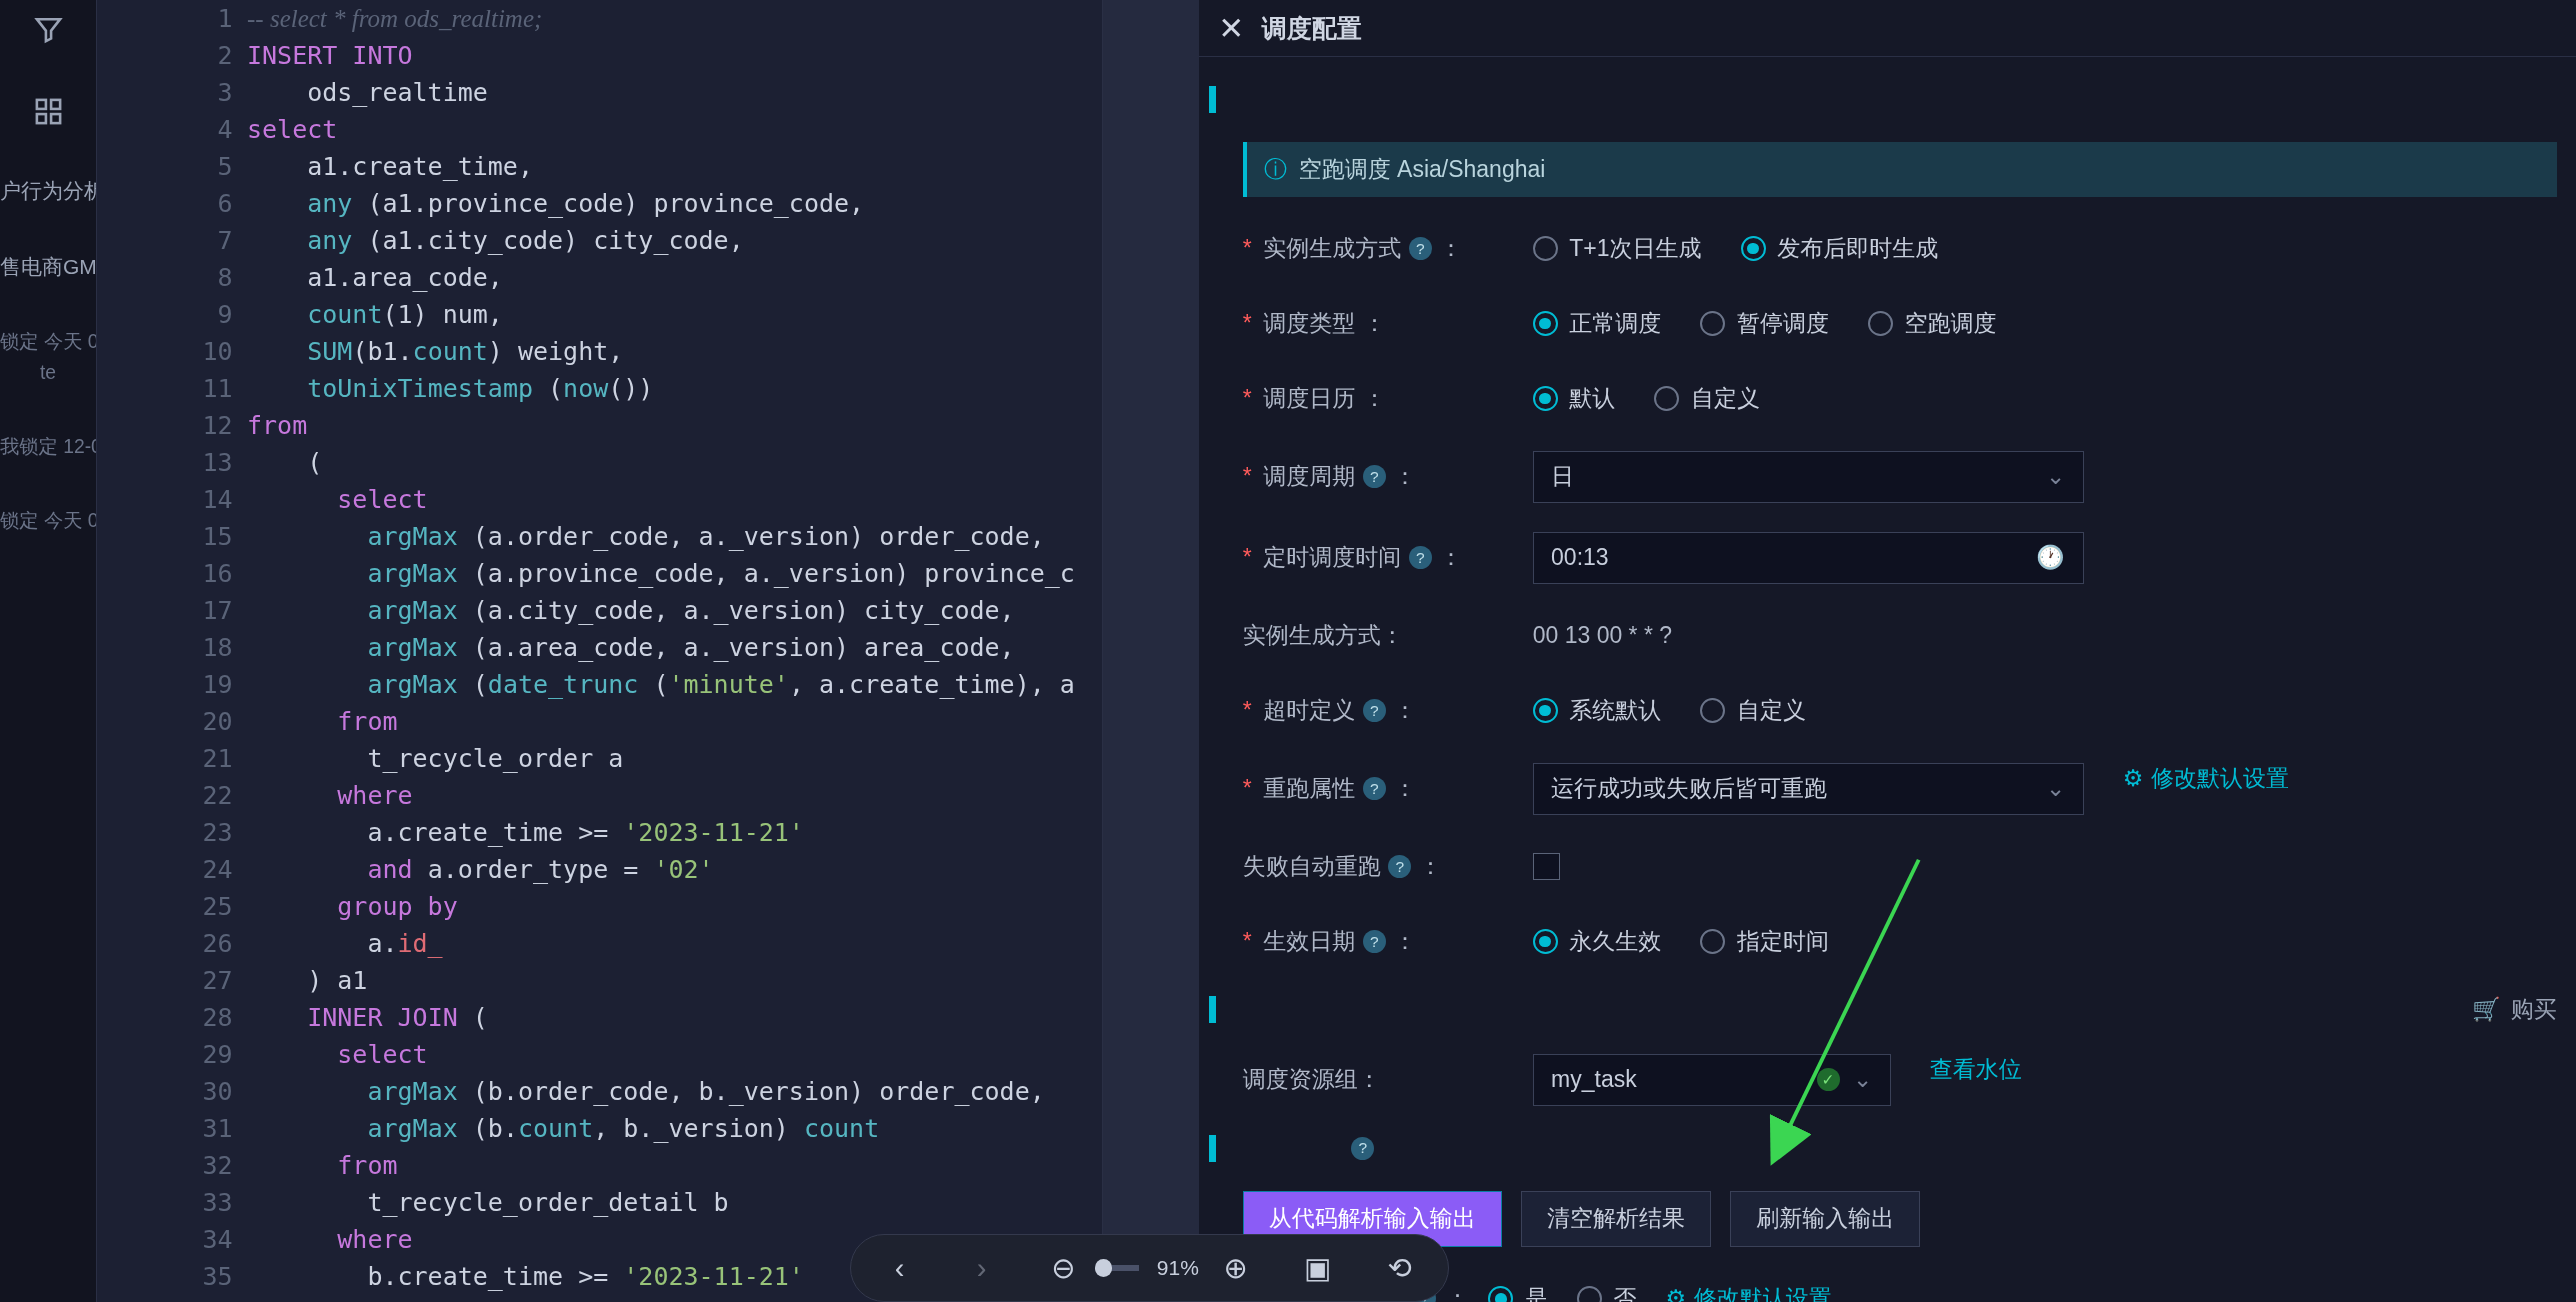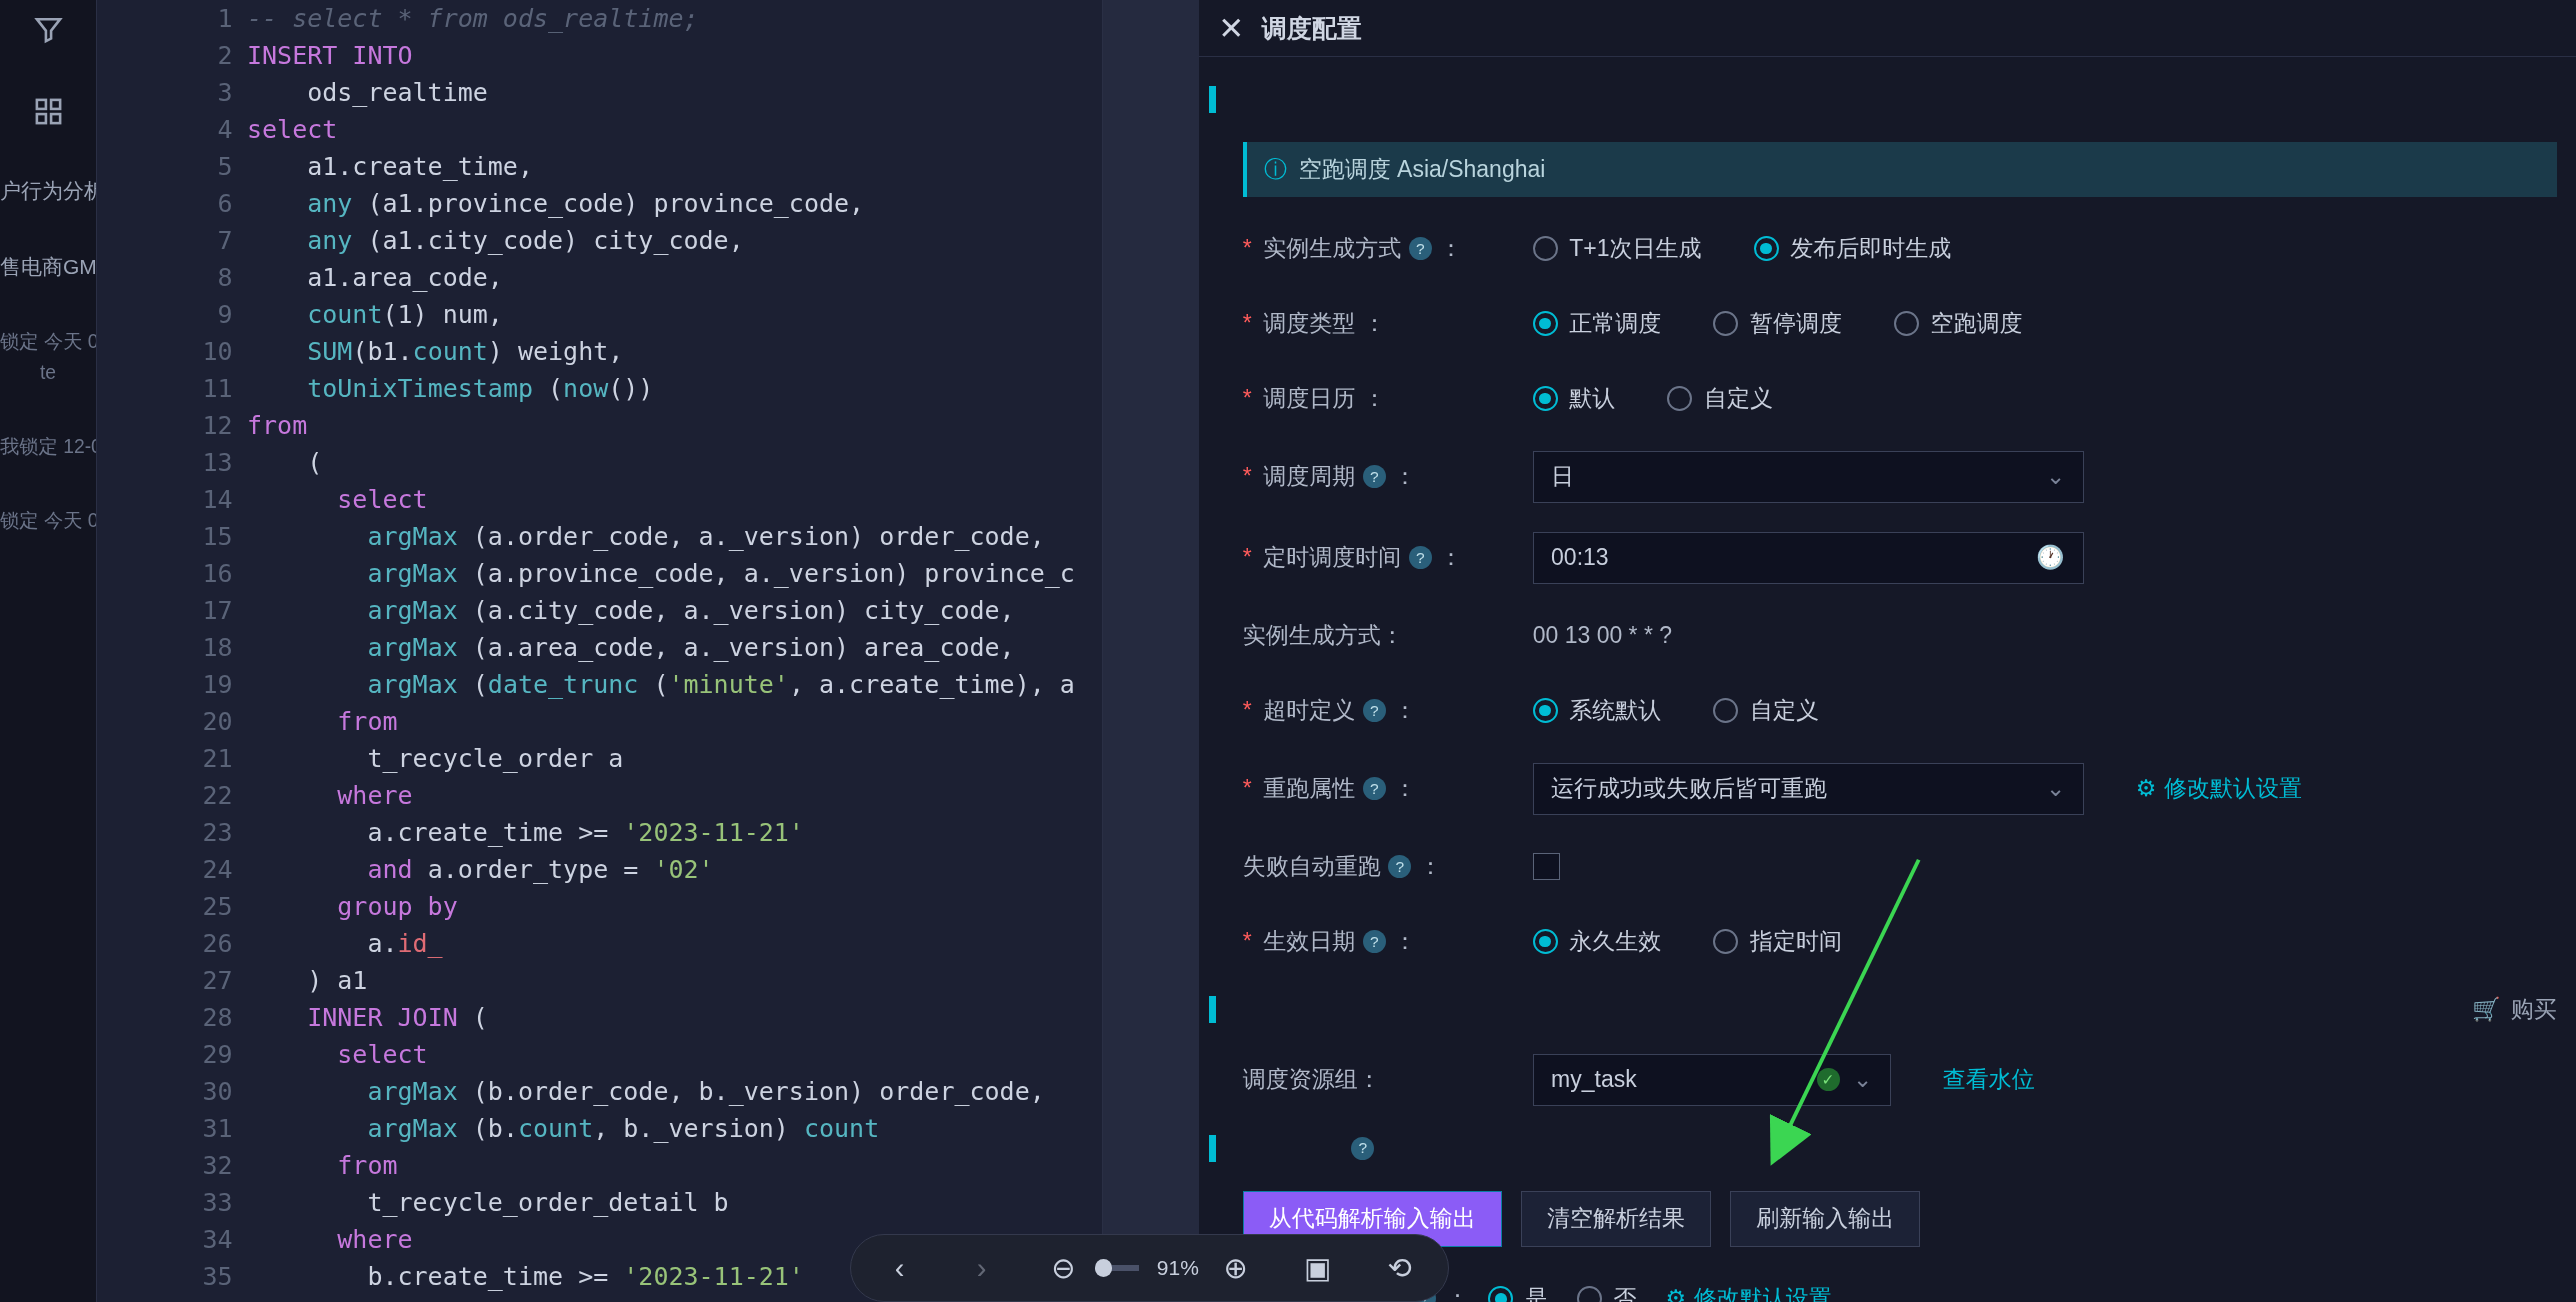--- a/index.html
+++ b/index.html
@@ -54,21 +54,21 @@
   font-family: "Menlo", "Consolas", monospace;
   font-size: 25px;
   line-height: 37px;
   white-space: pre;
   color: #cdd3e1;
 }
 .kw { color: #c678dd; }
 .fn { color: #56b6c2; }
 .str { color: #98c379; }
 .id { color: #e06c75; }
-.cm { color: #5a6378; font-style: italic; }
+.cm { color: #5a6378; font-style: italic; font-family: Liberation Serif, serif; }
 .minimap {
   width: 97px;
   background: #252a3f;
   border-left: 1px solid #2a2f45;
 }
 
 
 .config-panel {
   flex: 1;
   background: #151827;
@@ -127,21 +127,21 @@
 .req { color: #ff5b5b; margin-right: 3.9px; }
 .help-icon {
   display: inline-flex;
   width: 23px; height: 23px;
   border-radius: 50%;
   background: #2a5f7a;
   color: #c0e0ea;
   font-size: 15.5px;
   align-items: center; justify-content: center;
 }
-.form-value { display: flex; align-items: center; gap: 52px; flex: 1; }
+.form-value { display: flex; align-items: flex-start; gap: 39px; flex: 1; }
 
 .radio {
   display: inline-flex;
   align-items: center;
   gap: 11.6px;
   cursor: pointer;
   color: #c8cfdd;
 }
 .radio-circle {
   width: 25px; height: 25px;

